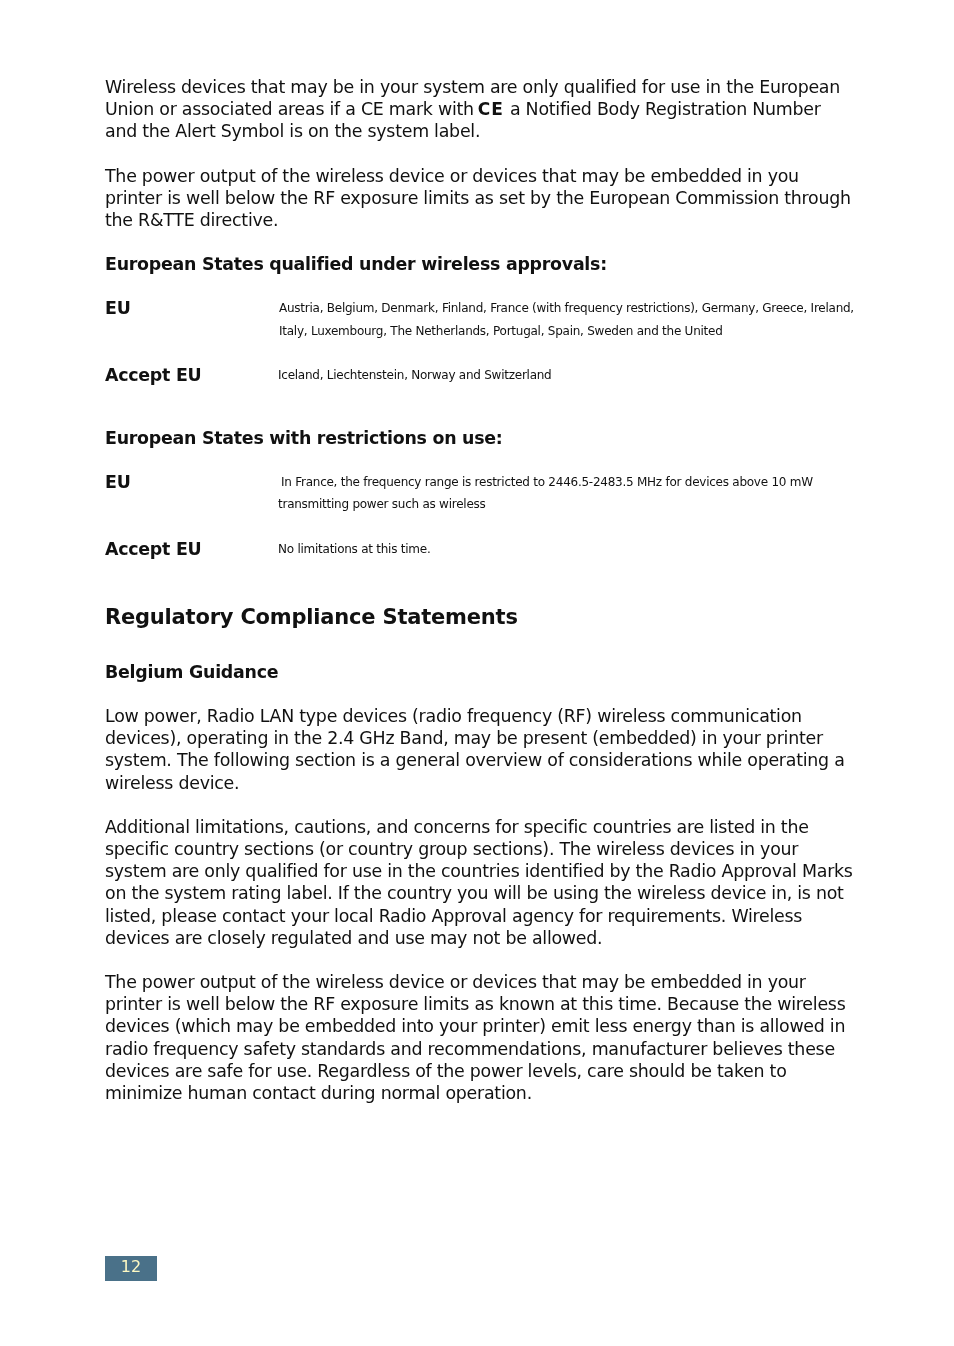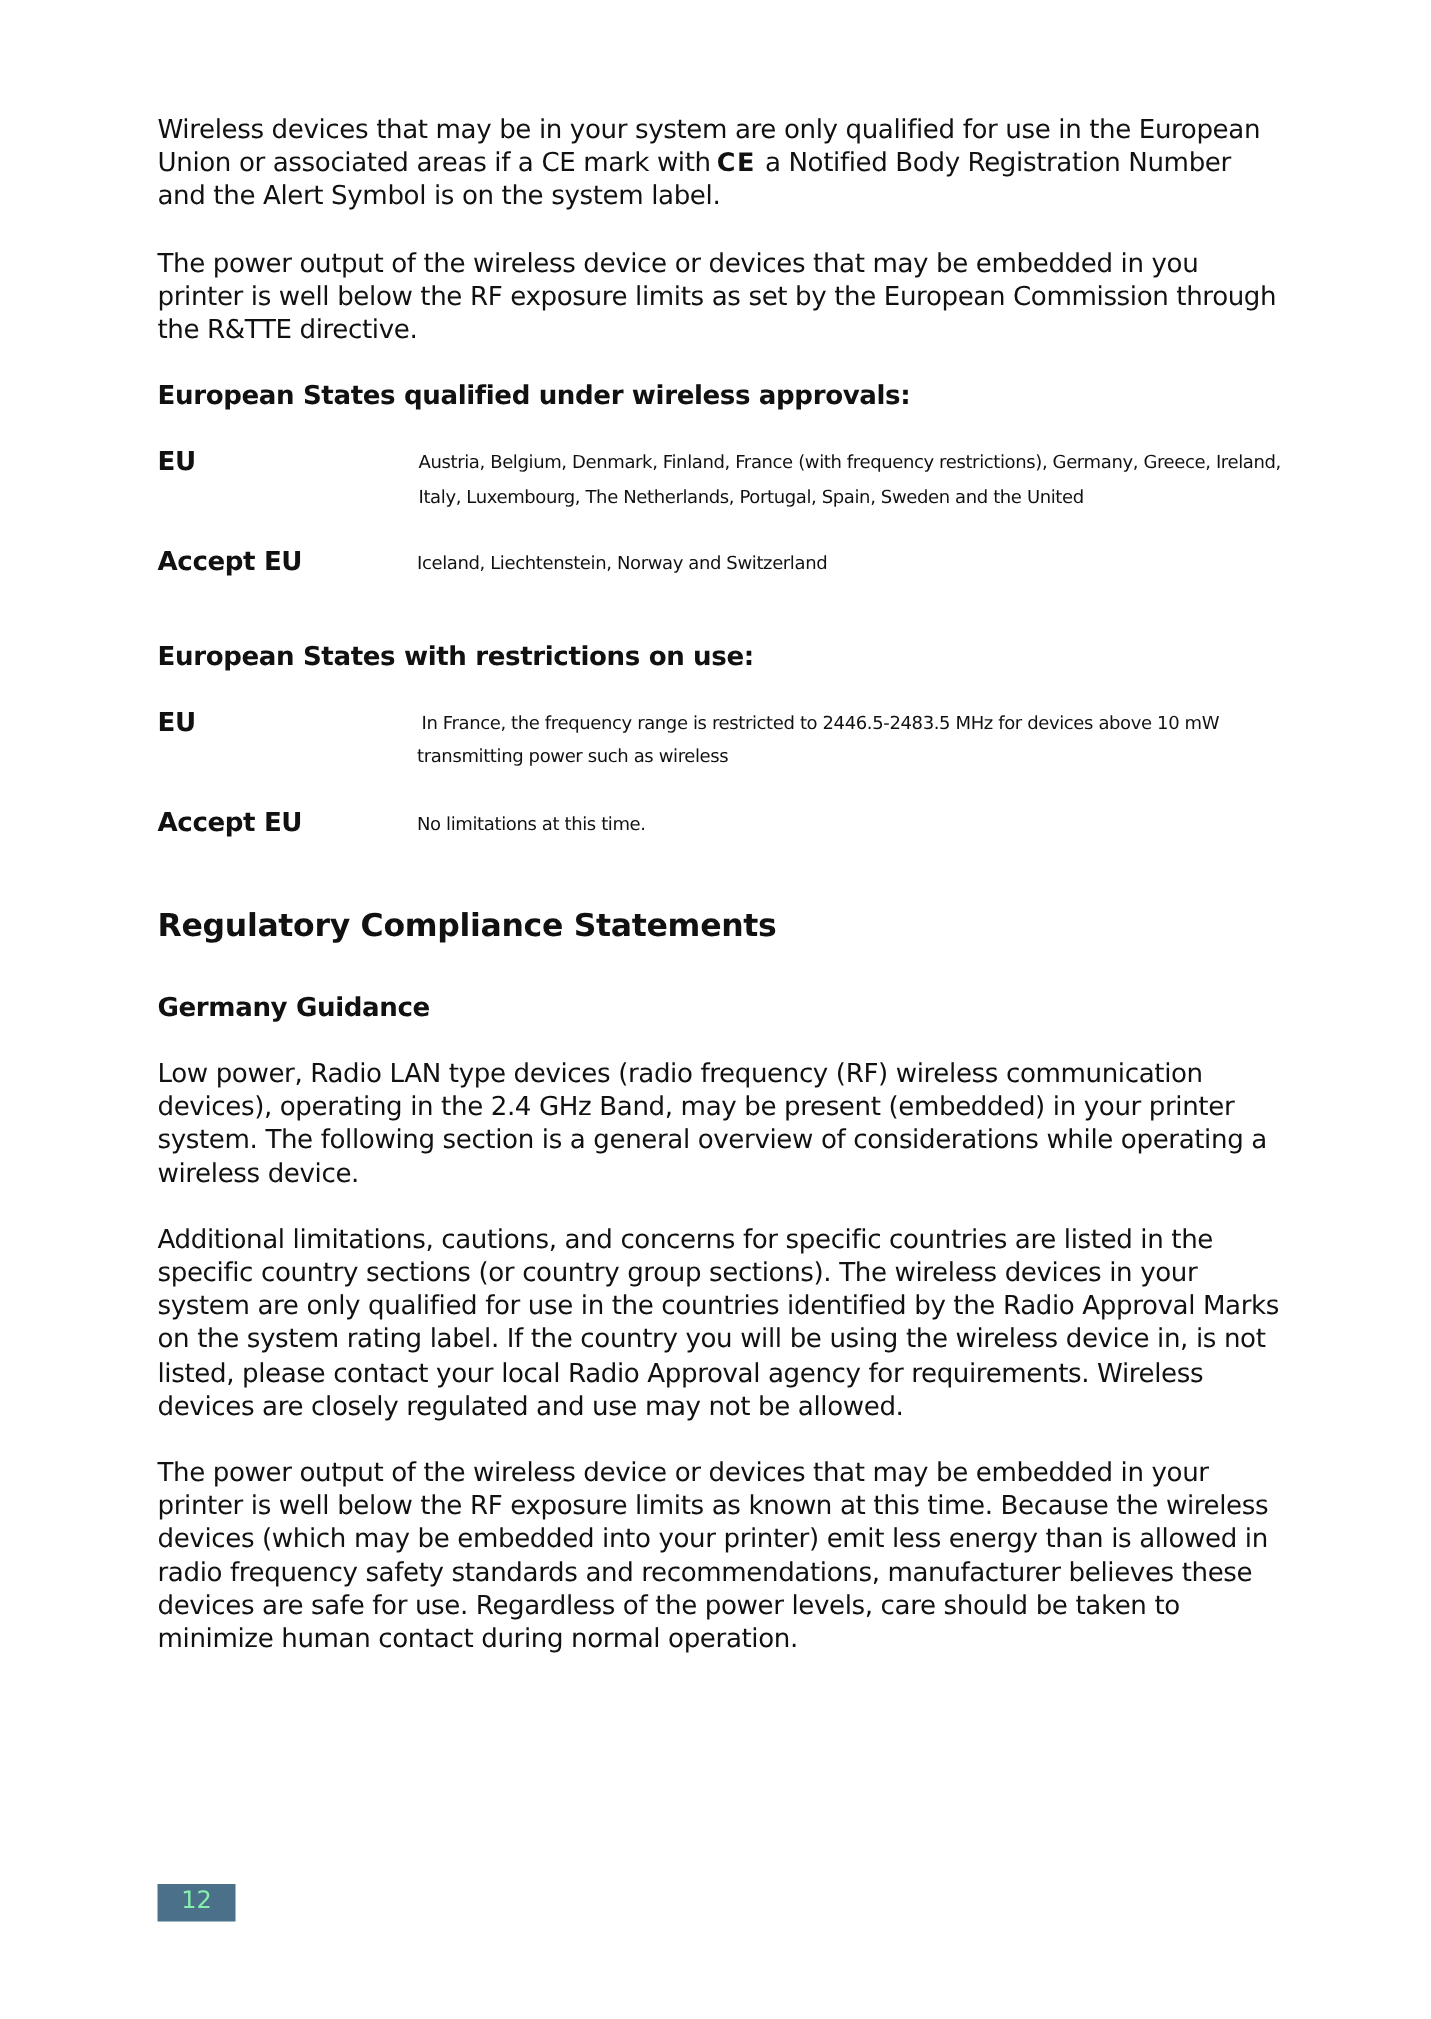--- a/index.html
+++ b/index.html
@@ -11,21 +11,21 @@
     p { margin: 0; font-size: 17.4px; line-height: 22.2px; letter-spacing: -0.25px; }
     .gap { margin-bottom: 22px; }
     .bold { font-weight: bold; }
     .row { display: flex; margin-bottom: 22px; gap: 19px; }
     .row .lbl { width: 154px; flex: none; font-weight: bold; font-size: 17.4px; line-height: 22.2px; letter-spacing: -0.25px; }
     .row .val { flex: 1; font-size: 12px; line-height: 22.2px; letter-spacing: -0.25px; }
     h2 { margin: 0; font-size: 21px; font-weight: bold; line-height: 26px; letter-spacing: -0.2px; }
     .ce { display: inline-block; font-weight: bold; font-size: 17px; letter-spacing: 1px; margin: 0 6px 0 4px; }
     .pagenum {
       position: absolute; left: 105px; top: 1256px; width: 52px; height: 25px;
-      background: #4a7189; color: #86efac; font-size: 16px; line-height: 22px;
+      background: #4a7189; color: #fef9c3; font-size: 16px; line-height: 22px;
       text-align: center; font-family: "DejaVu Sans", sans-serif;
     }
   </style>
 </head>
 <body>
 
 <div class="page">
   <p class="gap"><span>Wireless devices that may be in your system are only qualified for use in the European Union or associated areas if a CE mark with</span><span class="ce">CE</span><span>a Notified Body Registration Number and the Alert Symbol is on the system label.</span></p>
 
   <p class="gap">The power output of the wireless device or devices that may be embedded in you printer is well below the RF exposure limits as set by the European Commission through the R&amp;TTE directive.</p>
@@ -47,20 +47,20 @@
     <div class="lbl">EU</div>
     <div class="val" style="text-indent:3px">In France, the frequency range is restricted to 2446.5-2483.5 MHz for devices above 10 mW transmitting power such as wireless</div>
   </div>
   <div class="row" style="margin-bottom:44px">
     <div class="lbl">Accept EU</div>
     <div class="val">No limitations at this time.</div>
   </div>
 
   <h2 style="margin-bottom:31px">Regulatory Compliance Statements</h2>
 
-  <p class="gap bold">Germany Guidance</p>
+  <p class="gap bold">Belgium Guidance</p>
 
   <p class="gap">Low power, Radio LAN type devices (radio frequency (RF) wireless communication devices), operating in the 2.4 GHz Band, may be present (embedded) in your printer system. The following section is a general overview of considerations while operating a wireless device.</p>
   <p class="gap">Additional limitations, cautions, and concerns for specific countries are listed in the specific country sections (or country group sections). The wireless devices in your system are only qualified for use in the countries identified by the Radio Approval Marks on the system rating label. If the country you will be using the wireless device in, is not listed, please contact your local Radio Approval agency for requirements. Wireless devices are closely regulated and use may not be allowed.</p>
   <p class="gap">The power output of the wireless device or devices that may be embedded in your printer is well below the RF exposure limits as known at this time. Because the wireless devices (which may be embedded into your printer) emit less energy than is allowed in radio frequency safety standards and recommendations, manufacturer believes these devices are safe for use. Regardless of the power levels, care should be taken to minimize human contact during normal operation.</p>
 </div>
 
 <div class="pagenum">12</div>
 
 </body></html>

